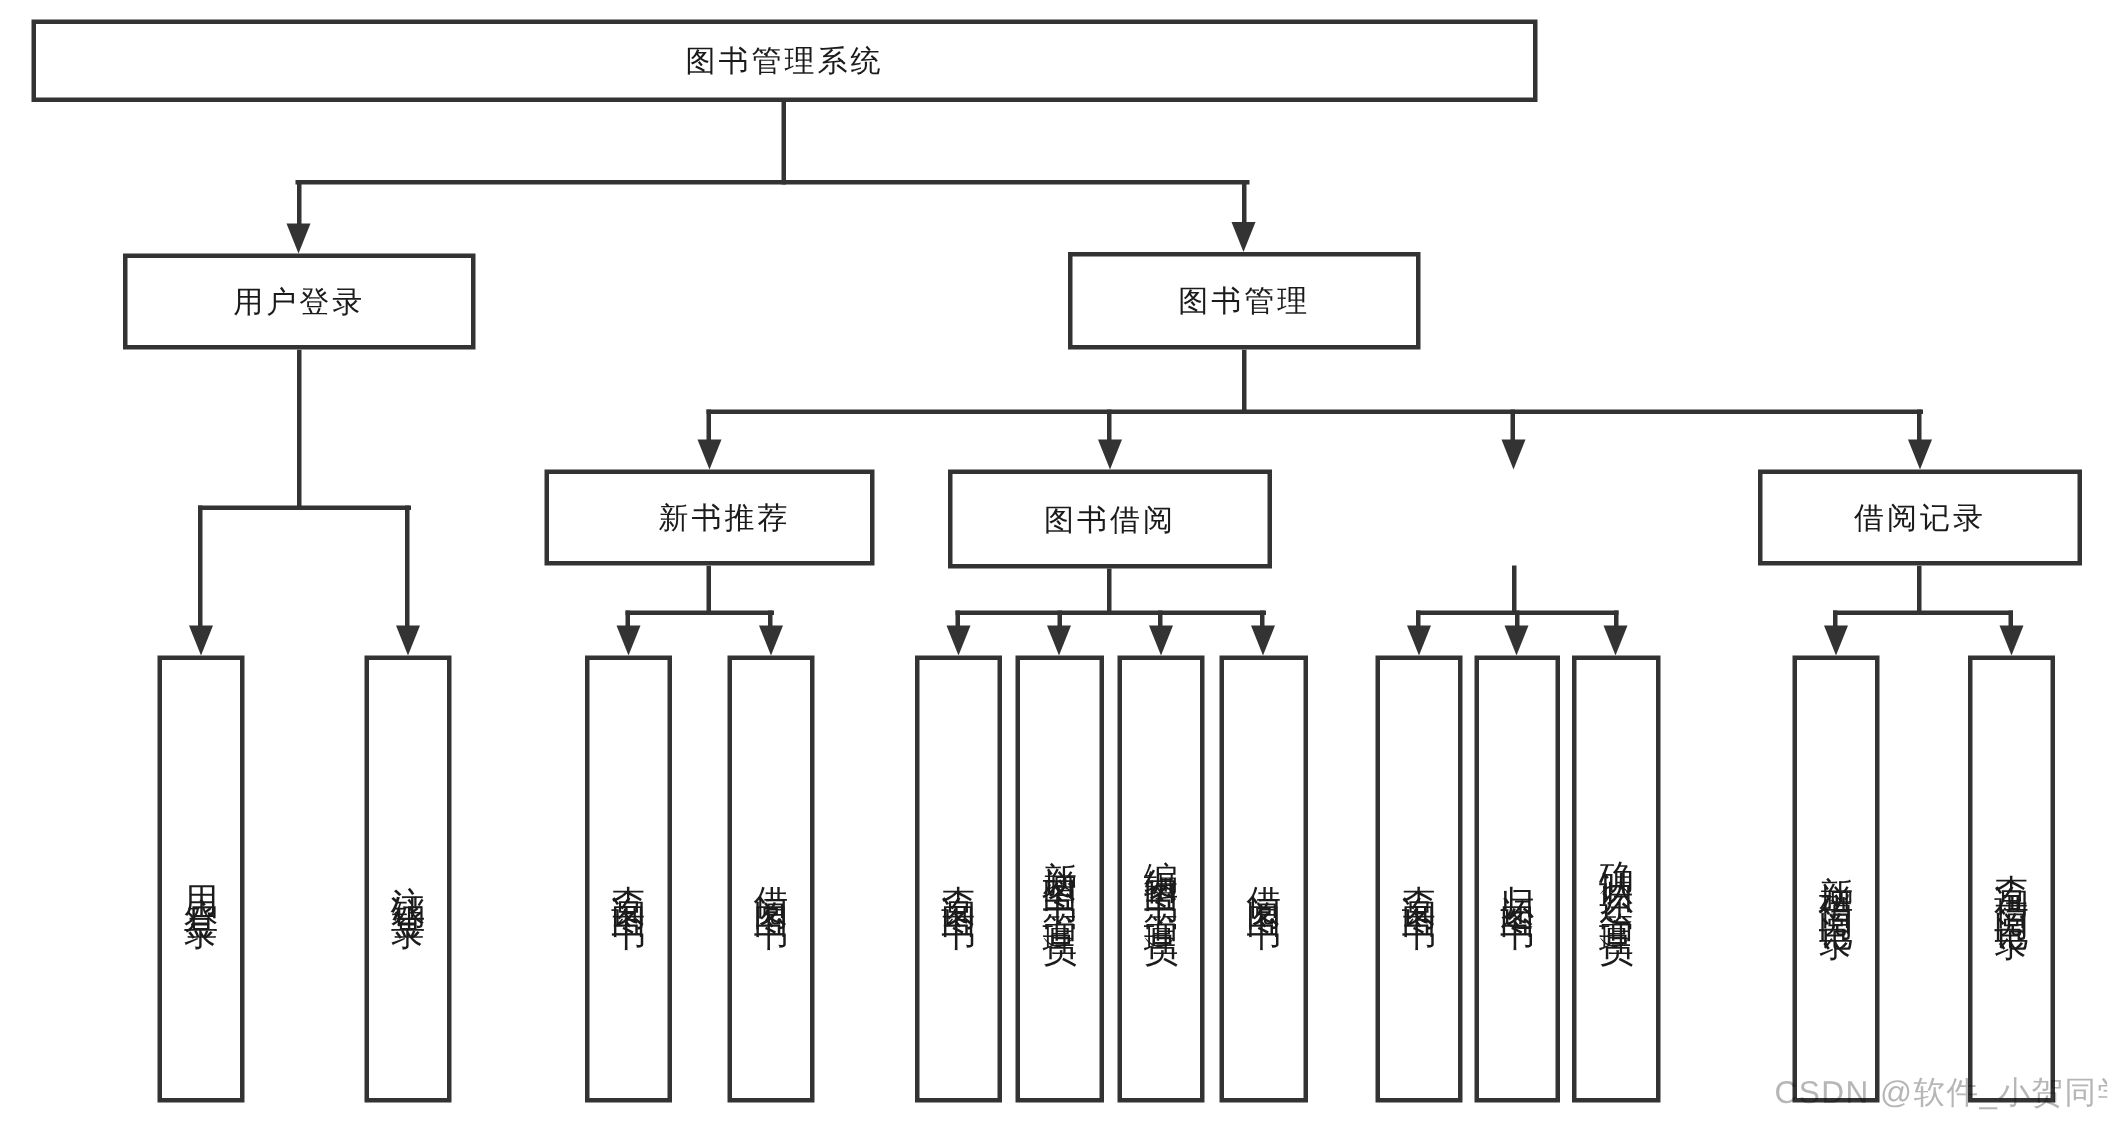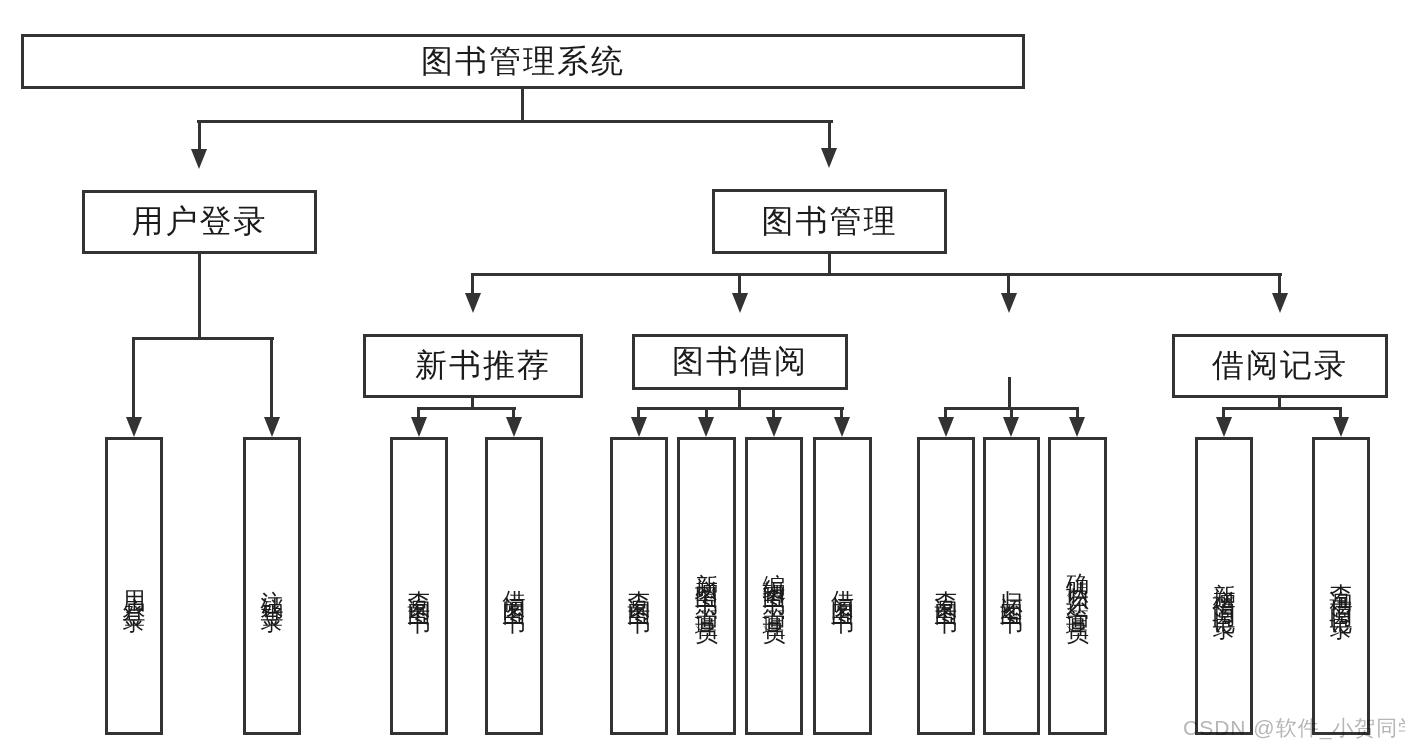--- a/index.html
+++ b/index.html
@@ -6,37 +6,37 @@
   .canvas {
     position:relative; width:1405px; height:747px; background:#ffffff;
     overflow:hidden; font-family:"Liberation Sans", sans-serif;
   }
   .box {
     position:absolute; box-sizing:border-box;
     border:3px solid #333333; background:#ffffff;
     display:flex; align-items:center; justify-content:center;
     color:#1b1b1b;
   }
-  .hbox { font-size:32px; letter-spacing:2px; white-space:nowrap;margin-top:21px; }
+  .hbox { font-size:20px; letter-spacing:2px; white-space:nowrap; }
   .vbox {
     writing-mode:vertical-rl; text-orientation:mixed;
     font-size:23px; letter-spacing:7px; line-height:1;
   }
   .ln { position:absolute; background:#333333; }
   .ar {
     position:absolute; width:0; height:0;
     border-left:8px solid transparent; border-right:8px solid transparent;
     border-top:20px solid #333333;
   }
   
   .n-root       { left:21px;   top:13px;  width:1004px; height:55px; }
   .n-login      { left:82px;   top:169px; width:235px;  height:64px; }
   .n-mgmt       { left:712px;  top:168px; width:235px;  height:65px; }
   .n-newbook    { left:363px;  top:313px; width:220px;  height:64px;padding-left:20px; }
-  .n-borrow     { left:632px;  top:313px; width:216px;  height:56px; }
+  .n-borrow     { left:632px;  top:313px; width:216px;  height:66px; }
   .n-current    { left:902px;  top:313px; width:215px;  height:64px; }
   .n-record     { left:1172px; top:313px; width:216px;  height:64px; }
   .leaf         { top:437px; width:58px; height:298px; }
   .l-ulogin     { left:105px; }
   .l-ulogout    { left:243px; }
   .l-nb-query   { left:390px; }
   .l-nb-borrow  { left:485px; }
   .l-bb-query   { left:610px; }
   .l-bb-add     { left:677px; width:59px; }
   .l-bb-edit    { left:745px; }

